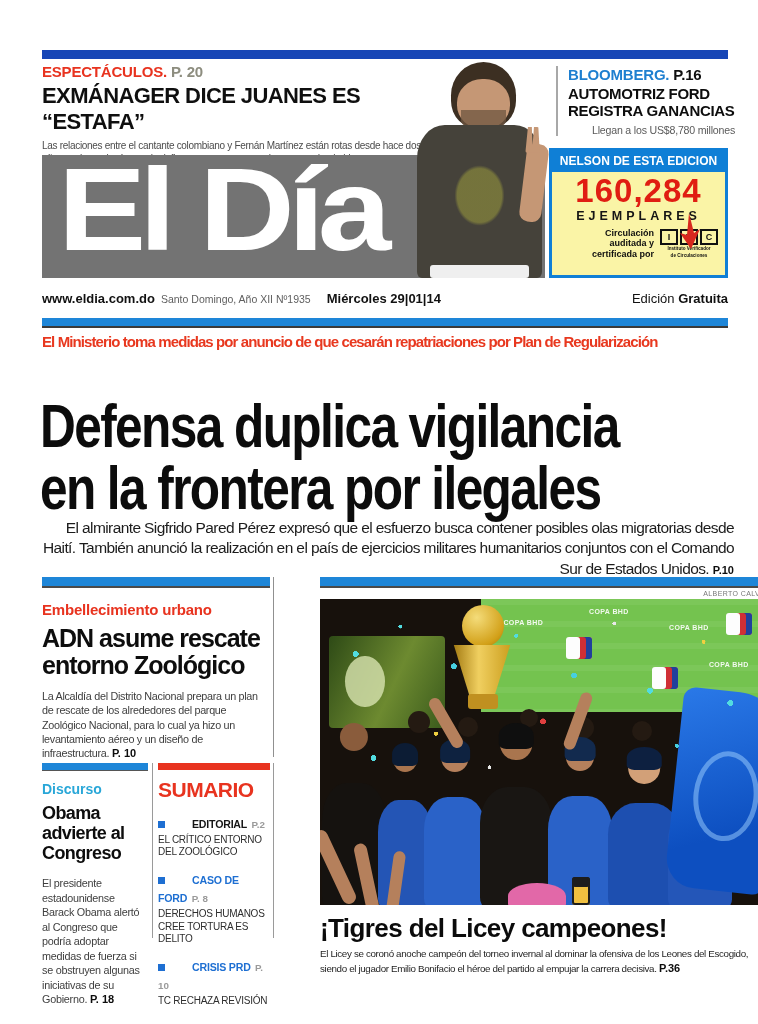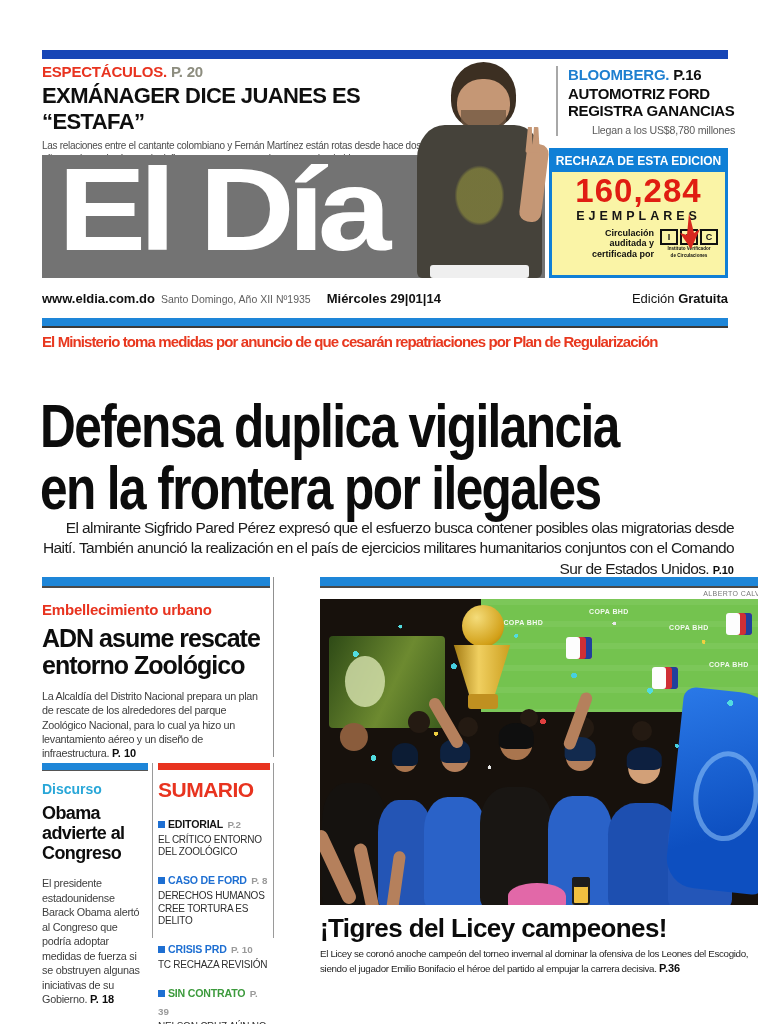--- a/index.html
+++ b/index.html
@@ -132,21 +132,21 @@
   .colA{left:42px;top:763px;width:106px;}
   .sbar2{height:7px;background:#1e86d8;border-bottom:1px solid #555;}
   .dkick{margin-top:10px;color:#29a7d8;font-weight:800;font-size:14px;}
   .colA h4{margin:6px 0 0;font-size:18px;font-weight:800;letter-spacing:-0.6px;line-height:1.12;color:#0d0d0d;}
   .colA p{margin:13px 0 0;font-size:10.8px;letter-spacing:-0.25px;color:#3e3e3e;line-height:1.34;}
 
   .colB{left:158px;top:763px;width:112px;}
   .rbar{height:7px;background:#e8331f;}
   .sumt{margin-top:8px;color:#e8331f;font-size:21px;font-weight:800;letter-spacing:-0.5px;}
   .sitem{margin-top:12px;}
-  .slab{font-size:10.6px;font-weight:800;letter-spacing:-0.2px;}
+  .slab{font-size:10.6px;font-weight:800;letter-spacing:-0.2px;margin-left:24px;}
   .sq{display:inline-block;width:7px;height:7px;background:#1e6fd2;margin-right:3px;}
   .c0{color:#151515;} .c1,.c2{color:#1e6fd2;} .c3{color:#3c9a3c;}
   .spg{font-size:9.8px;color:#9a9a9a;font-weight:700;}
   .stxt{font-size:10px;color:#2e2e2e;line-height:1.22;margin-top:2px;letter-spacing:-0.25px;}
 </style>
 </head>
 <body>
 
 <div class="page">
 
@@ -179,21 +179,21 @@
     </div>
     <h3>AUTOMOTRIZ FORD REGISTRA GANANCIAS</h3>
     <p>Llegan a los US$8,780 millones</p>
   </section>
 
   <header class="abs mast">
     <div class="logo">El Día</div>
   </header>
 
   <aside class="abs tirada">
-    <div class="thead">RECHAZA DE ESTA EDICION</div>
+    <div class="thead">NELSON DE ESTA EDICION</div>
     <div class="tnum">160,284</div>
     <div class="tunit">EJEMPLARES</div>
     <div class="tcert">
       <div class="tnote">Circulación auditada y certificada por</div>
       <div class="ivc">
         <div class="bxs">
           <span class="bx">I</span>
           <span class="bx">V</span>
           <span class="bx">C</span>
         </div>

